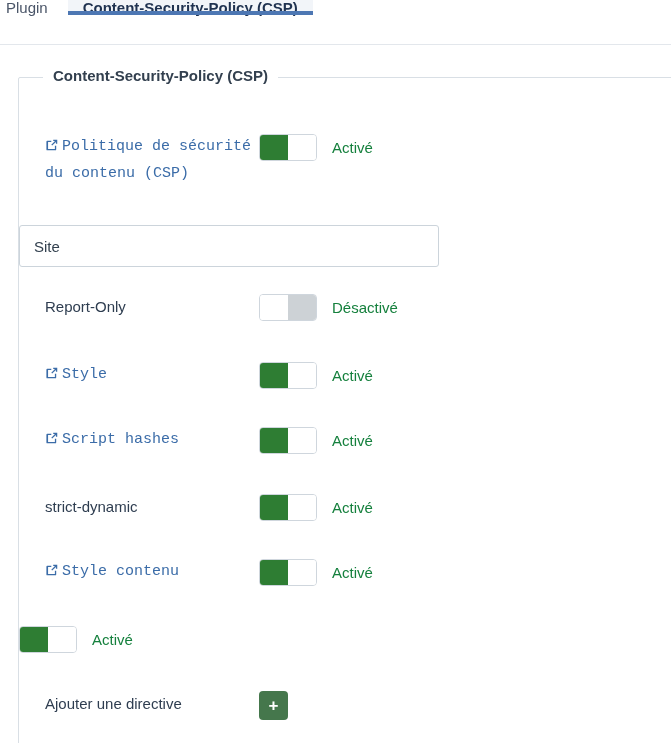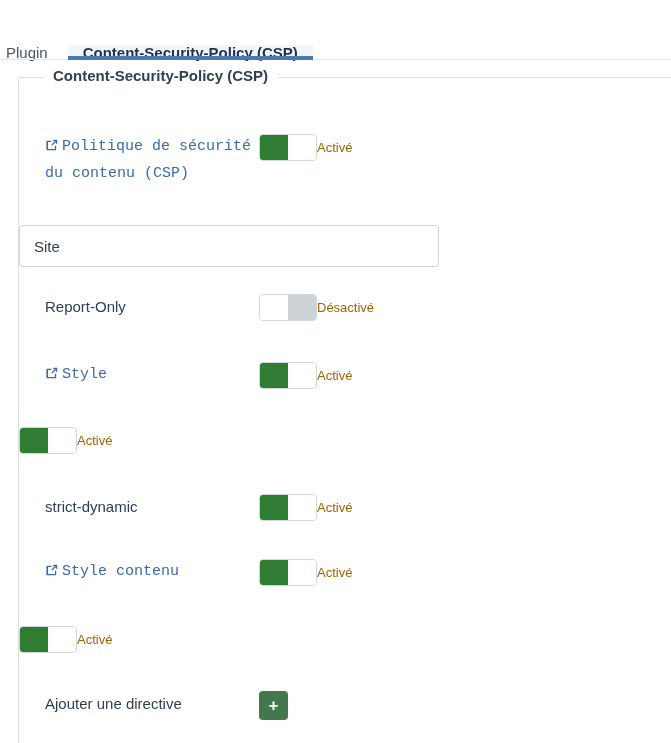--- a/index.html
+++ b/index.html
@@ -12,24 +12,24 @@
     background: #ffffff;
     font-family: "Liberation Sans", sans-serif;
     color: #2e3d50;
     overflow: hidden;
     position: relative;
   }
 
   
   .tabbar {
     position: relative;
-    height: 60px;
-    background: #ffffff;
-    display: flex;
-    align-items: flex-end;
+    height: 45px;
+    background: #ffffff;
+    display: flex;
+    align-items: flex-start;
     box-sizing: border-box;
   }
   .tabbar::after {
     content: "";
     position: absolute;
     left: 0;
     right: 0;
     bottom: 0;
     height: 1px;
     background: #e3e7ec;
@@ -144,22 +144,23 @@
     flex: none;
     background: #ffffff;
   }
   .toggle .half { width: 50%; height: 100%; }
   .toggle.on .half.a { background: #2e7d33; }
   .toggle.on .half.b { background: #ffffff; }
   .toggle.off .half.a { background: #ffffff; }
   .toggle.off .half.b { background: #cdd2d6; }
 
   .state-text {
-    font-size: 13px;
-    color: #a16207;
+    margin-left: 15px;
+    font-size: 15px;
+    color: #15803d;
     white-space: nowrap;
   }
 
   
   .textfield {
     height: 42px;
     width: 420px;
     border: 1px solid #ccd4db;
     border-radius: 3px;
     background: #ffffff;
@@ -242,20 +243,24 @@
             </svg></span><span>Style</span></div>
         <div class="row-control">
           <div class="toggle on">
             <div class="half a"></div>
             <div class="half b"></div>
           </div>
           <span class="state-text">Activé</span>
         </div>
       </div>
       <div class="row" style="top: 348px;">
+        <div class="row-label link"><span class="ext-icon"><svg width="14" height="14" viewBox="0 0 16 16">
+              <path d="M2 3.2h5.2v1.5H3.5v7.8h7.8V8.8h1.5V13a1 1 0 0 1-1 1H2.6a1 1 0 0 1-1-1V4.2a1 1 0 0 1 1-1z" fill="#3b6ca8"></path>
+              <path d="M9.4 2h4.6v4.6h-1.5V4.6L8.2 8.7 7.2 7.6l4.2-4.1H9.4z" fill="#3b6ca8"></path>
+            </svg></span><span>Script hashes</span></div>
         <div class="row-control">
           <div class="toggle on">
             <div class="half a"></div>
             <div class="half b"></div>
           </div>
           <span class="state-text">Activé</span>
         </div>
       </div>
       <div class="row" style="top: 415px;">
         <div class="row-label"><span>strict-dynamic</span></div>

